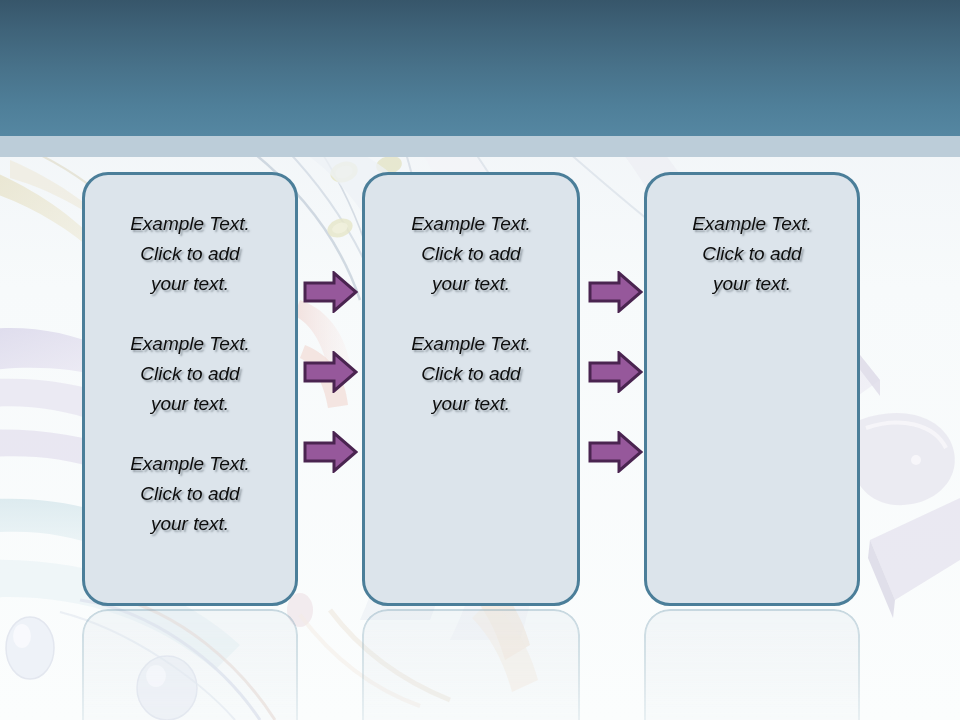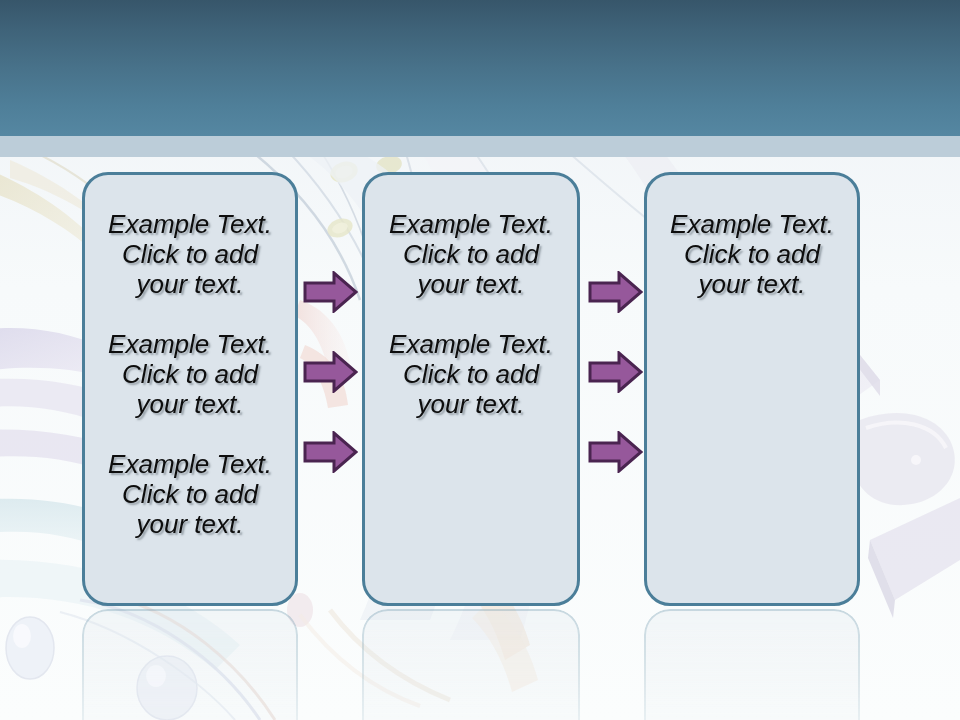--- a/index.html
+++ b/index.html
@@ -78,21 +78,21 @@
     border: 3px solid #4b7e99;
     border-radius: 26px;
     overflow: hidden;
   }
   .pbox-inner {
     padding-top: 34px;
     text-align: center;
   }
   .ptext {
     font-style: italic;
-    font-size: 26px;
+    font-size: 19px;
     line-height: 30px;
     color: #0d0d0d;
     text-shadow: 2px 2px 2px rgba(90,100,110,0.55);
     padding: 0 14px;
     margin: 0 0 30px 0;
     white-space: pre-line;
   }
   .ptext:last-child { margin-bottom: 0; }
 
   

